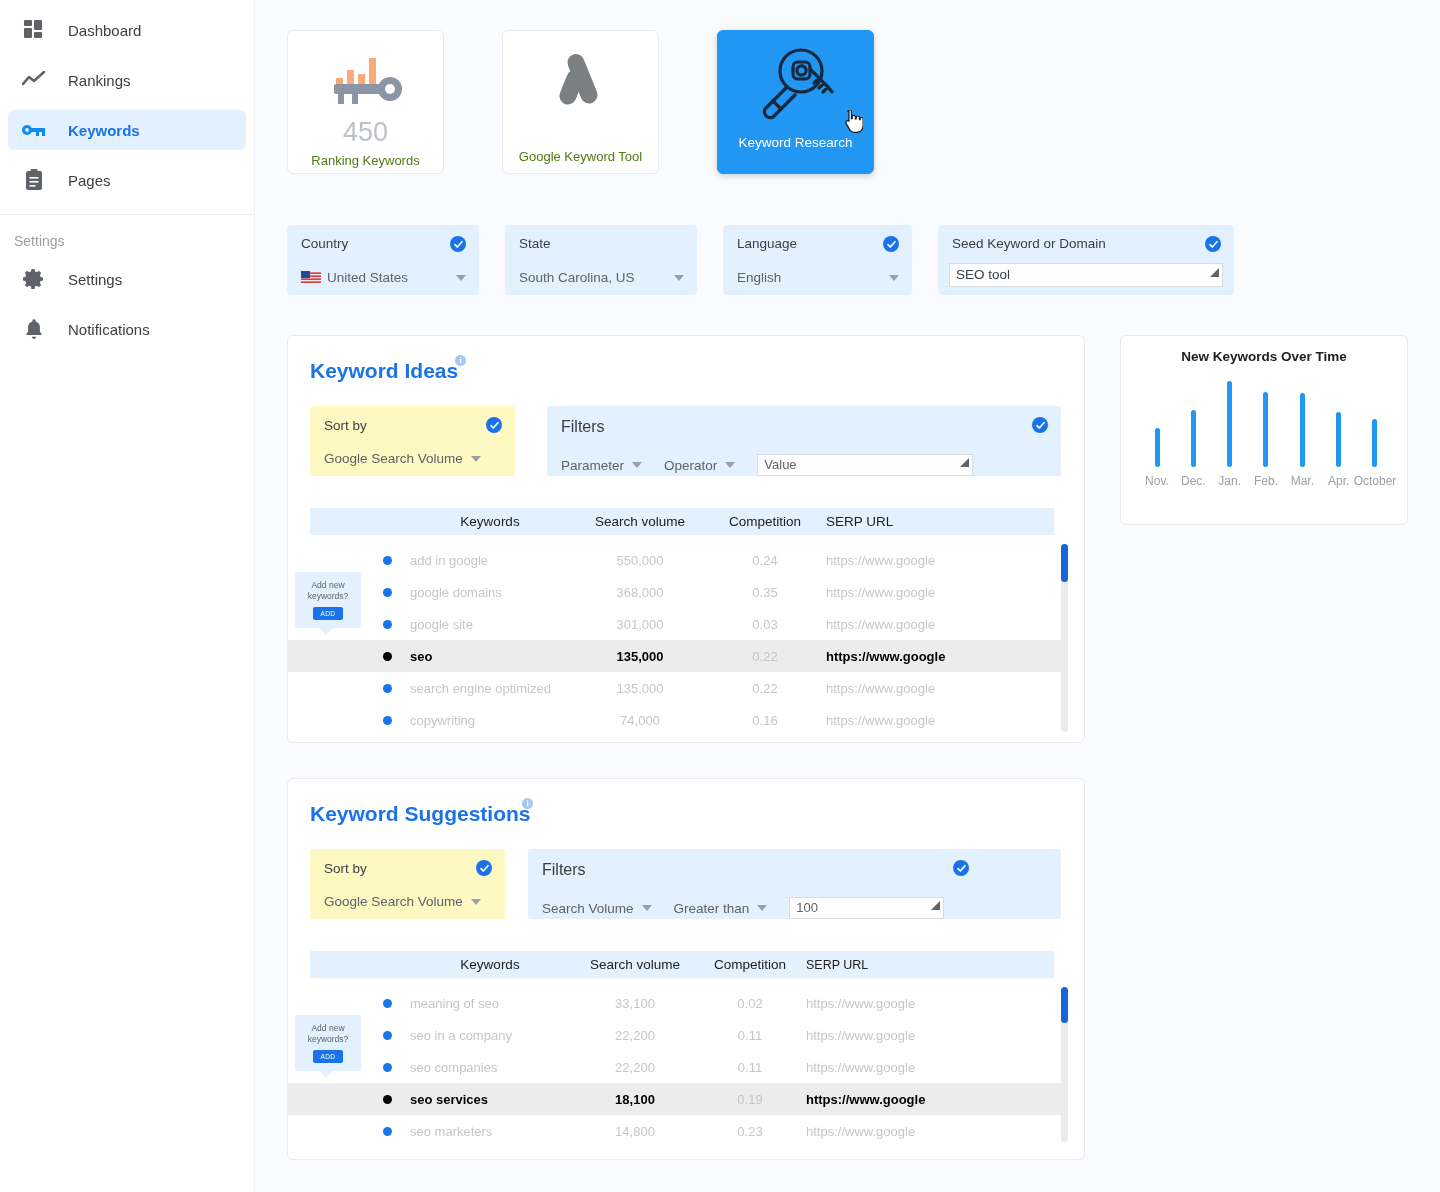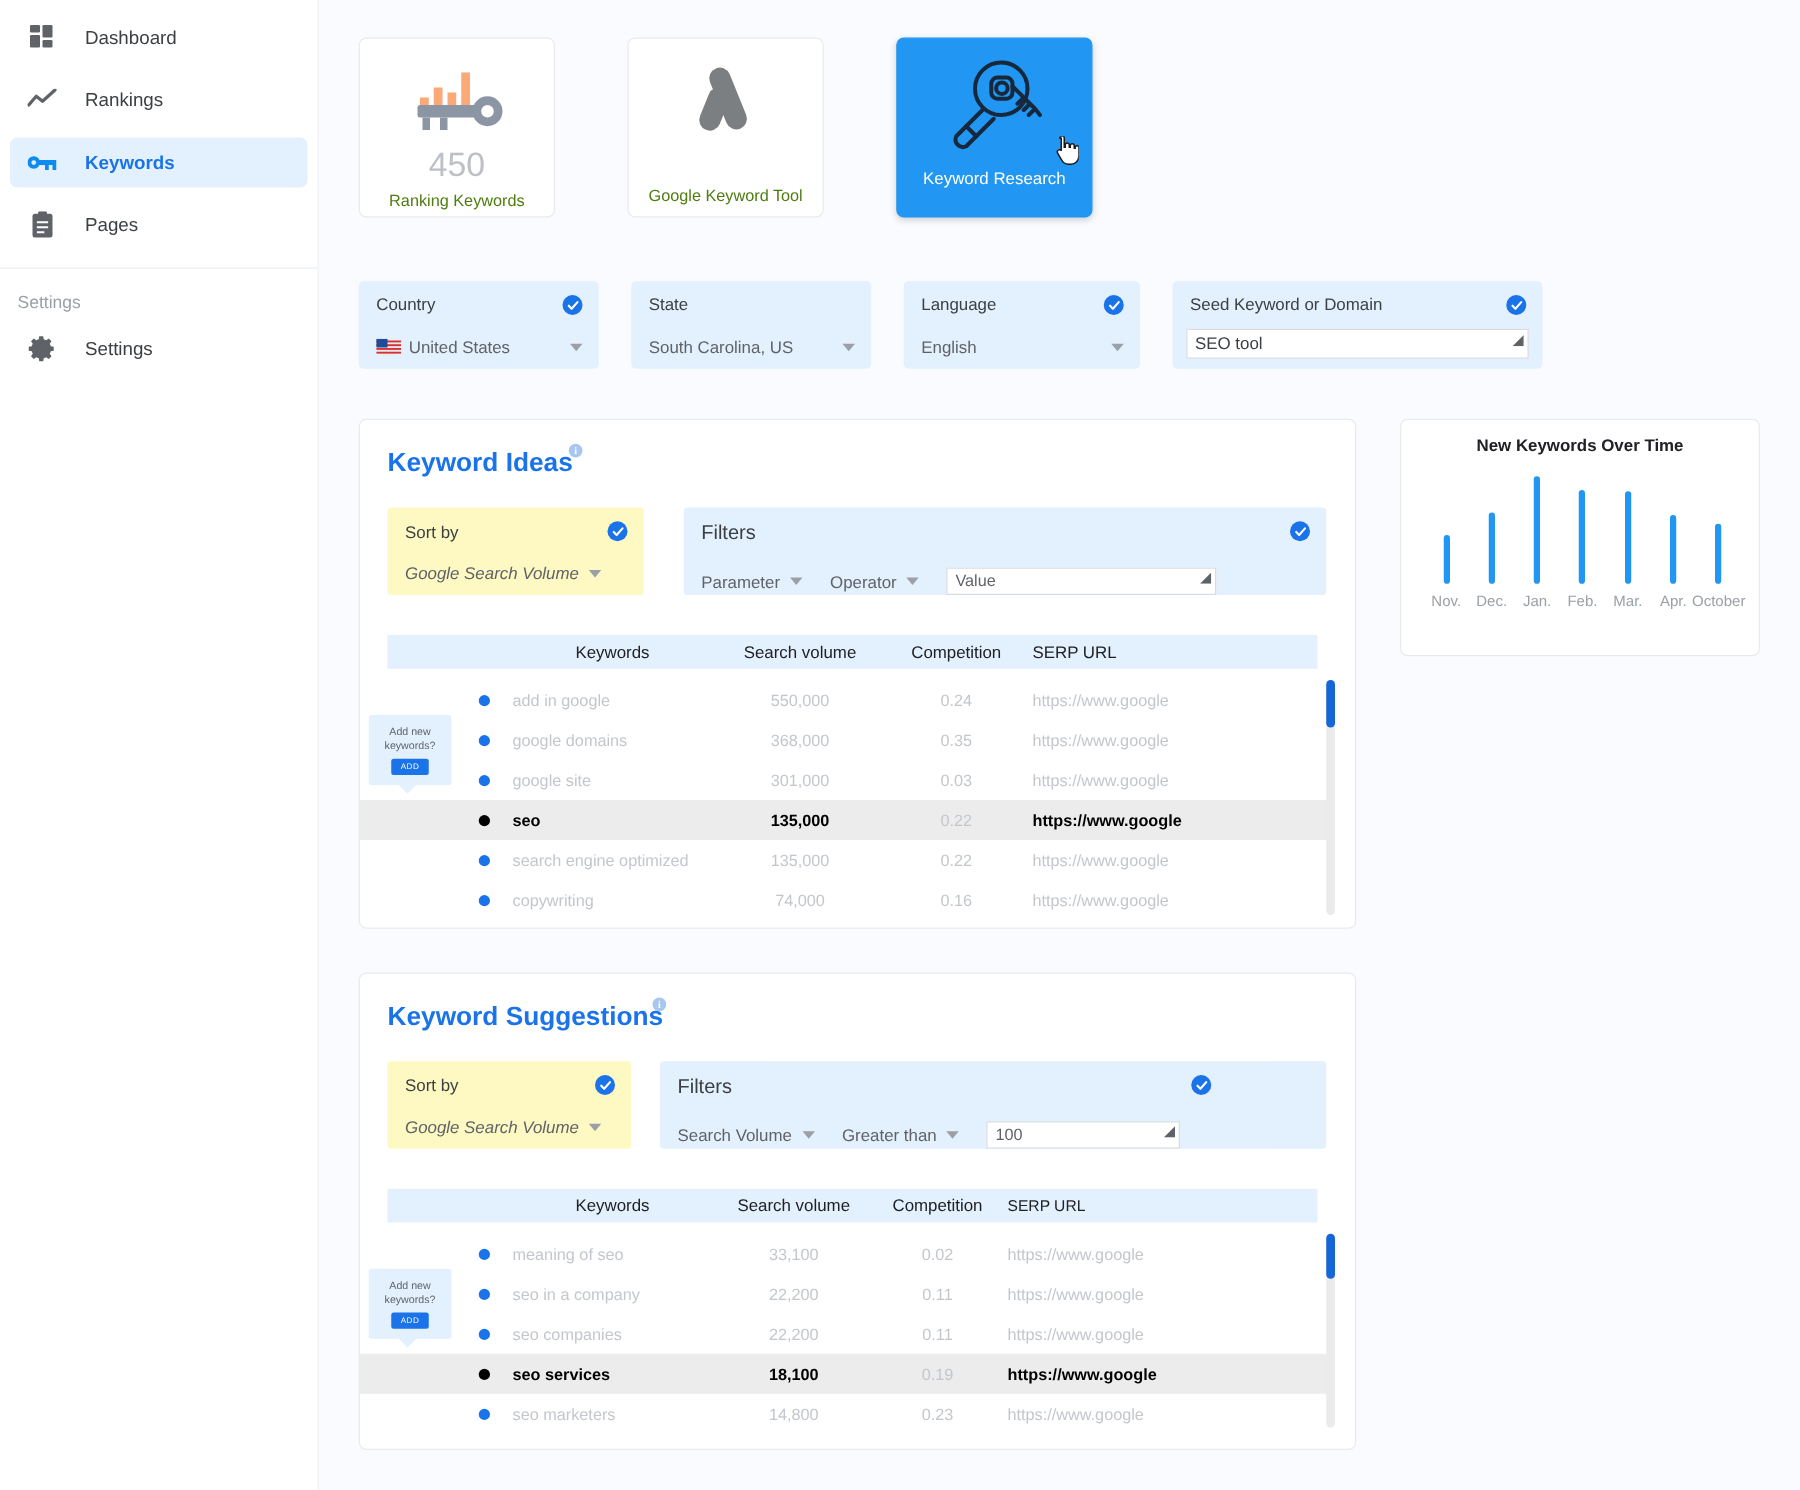--- a/index.html
+++ b/index.html
@@ -155,21 +155,21 @@
     font-family: "Liberation Serif", serif;
   }
 
   
   .sortby-box {
     position: absolute; background: #fef9c3;
     border-radius: 3px; padding: 12px 14px 12px 14px;
   }
   .sortby-title { font-size: 13.5px; color: #3c4043; }
   .sortby-val-row {
-    display: flex; align-items: center; margin-top: 18px; font-style: italic;
+    display: flex; align-items: center; margin-top: 18px;
   }
   .sortby-val { font-size: 13.5px; color: #5f6368; }
   .mini-caret {
     width: 0; height: 0; margin-left: 8px;
     border-left: 5px solid transparent;
     border-right: 5px solid transparent;
     border-top: 6px solid #9aa0a6;
   }
   .filters-box {
     position: absolute; background: #e3f0fd;
@@ -329,20 +329,29 @@
     <div class="nav-item">
       <span class="nav-icon">
         <svg width="24" height="24" viewBox="0 0 24 24">
           <path fill="#5f6368" d="M12 8.3a3.7 3.7 0 100 7.4 3.7 3.7 0 000-7.4zm0 5.6a1.9 1.9 0 110-3.8 1.9 1.9 0 010 3.8z"></path>
           <path fill="#5f6368" d="M21 13.6v-3.2l-2.4-.4a6.9 6.9 0 00-.8-2l1.4-2-2.2-2.2-2 1.4a6.9 6.9 0 00-2-.8L12.6 2h-3.2l-.4 2.4a6.9 6.9 0 00-2 .8l-2-1.4L2.8 6l1.4 2a6.9 6.9 0 00-.8 2L1 10.4v3.2l2.4.4c.2.7.5 1.4.8 2l-1.4 2 2.2 2.2 2-1.4c.6.4 1.3.6 2 .8l.4 2.4h3.2l.4-2.4c.7-.2 1.4-.5 2-.8l2 1.4 2.2-2.2-1.4-2c.4-.6.6-1.3.8-2l2.4-.4z"></path>
         </svg>
       </span>
       <span class="nav-label">Settings</span>
     </div>
 
+    <div class="nav-item">
+      <span class="nav-icon">
+        <svg width="20" height="22" viewBox="0 0 20 22">
+          <path fill="#5f6368" d="M10 1.2c-.9 0-1.6.7-1.6 1.6v.6C5.9 4 4.1 6.2 4.1 8.9v4.6L2.4 16v1.1h15.2V16l-1.7-2.5V8.9c0-2.7-1.8-4.9-4.3-5.5v-.6c0-.9-.7-1.6-1.6-1.6z"></path>
+          <path fill="#5f6368" d="M10 21c1.2 0 2.2-1 2.2-2.2H7.8c0 1.2 1 2.2 2.2 2.2z"></path>
+        </svg>
+      </span>
+      <span class="nav-label">Notifications</span>
+    </div>
   </div>
 </div>
 
 <div id="main">
 
   <div class="tool-cards">
 
     <div class="tool-card">
       <div class="tc-icon">
         <svg width="84" height="60" viewBox="0 0 84 60">

